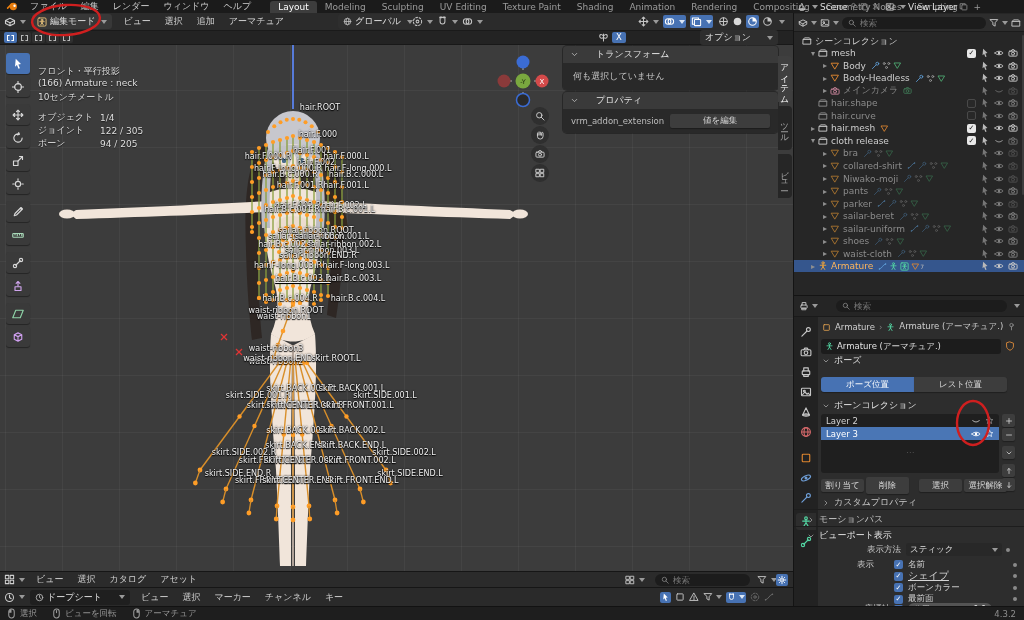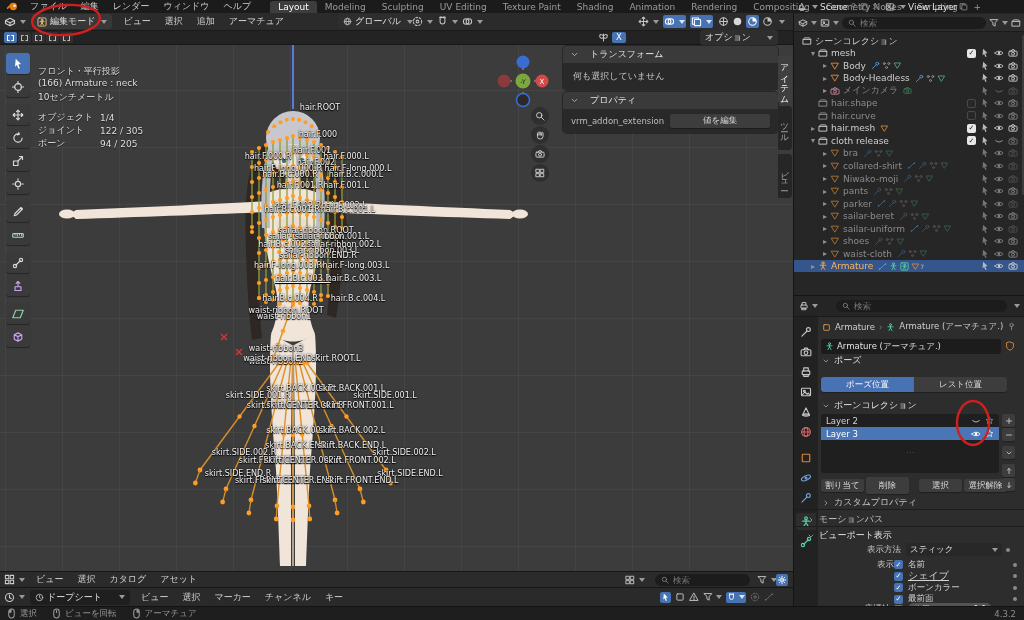--- a/index.html
+++ b/index.html
@@ -32,21 +32,21 @@
     background-image:linear-gradient(rgba(255,255,255,.045) 1px,transparent 1px),linear-gradient(90deg,rgba(255,255,255,.045) 1px,transparent 1px);
     background-size:57px 57px;background-position:5px -12px;}
   #axisline{left:292px;top:0;width:2px;height:64px;background:rgba(90,130,235,.9);}
   .ovl{color:#dedede;font-size:9px;text-shadow:0 1px 1px rgba(0,0,0,.6);}
   .bonelabel{position:absolute;transform:translateX(-50%);font-size:8px;color:#f2f2f2;text-shadow:0 1px 1px #000,0 0 2px #000;white-space:nowrap;line-height:1;}
   
   .tbtn{position:absolute;left:6px;width:24px;height:21px;border-radius:3px;background:#3a3a3a;box-shadow:0 1px 1px rgba(0,0,0,.4);display:flex;align-items:center;justify-content:center;}
   .tbtn.active{background:#4772b3;}
   
   .npanel{position:absolute;left:563px;width:215px;background:rgba(41,41,41,.96);border-radius:4px;box-shadow:0 0 0 1px rgba(0,0,0,.35);}
-  .nphead{height:17px;background:#3a3a3a;border-radius:4px 4px 0 0;display:flex;align-items:center;padding:0 7px;gap:11px;font-size:9px;color:#e6e6e6;}
+  .nphead{height:17px;background:#3a3a3a;border-radius:4px 4px 0 0;display:flex;align-items:center;padding:0 7px;gap:17px;font-size:9px;color:#e6e6e6;}
   .ntab{position:absolute;left:778px;width:14px;border-radius:0 4px 4px 0;background:#262626;color:#a8a8a8;
         writing-mode:vertical-rl;display:flex;align-items:center;justify-content:center;font-size:8.5px;letter-spacing:1px;}
   .ntab.active{background:#3f3f3f;color:#fff;}
   
   #outliner{left:793px;top:0;width:231px;height:295px;background:#262626;border-left:1px solid #141414;z-index:25;}
   #outliner-header{position:absolute;left:0;top:14px;width:231px;height:18px;background:#2d2d2d;border-bottom:1px solid #1b1b1b;display:flex;align-items:center;padding:0 4px;gap:3px;}
   .srch{display:flex;align-items:center;gap:4px;background:#1c1c1c;border-radius:7px;height:12px;padding:0 6px;color:#7d7d7d;}
   .srch input{background:transparent;border:none;outline:none;color:#bbb;font-size:8.5px;width:70px;font-family:inherit;}
   .orow{position:absolute;left:0;width:231px;height:12px;display:flex;align-items:center;font-size:9px;color:#cfcfcf;}
   .orow.dim{color:#8b8b8b;}
@@ -1684,21 +1684,21 @@
     <div class="row" style="position:absolute;left:0;top:247px;width:231px">
       <span style="width:112px;text-align:right;font-size:8.5px;color:#c9c9c9;padding-right:5px">表示方法</span>
       <span class="row" style="width:96px;height:13px;background:#282828;border-radius:3px;padding:0 4px;justify-content:space-between">
         <span style="font-size:8.5px;color:#e2e2e2">スティック</span>
         <span class="chev"></span>
       </span>
       <span class="dot" style="position:static;margin-left:4px"></span>
     </div>
     <div id="vd-checks">
         <div class="row" style="position: absolute; left: 0px; top: 263px; width: 231px; height: 11px;">
-          <span style="width: 100px; text-align: right; font-size: 8.5px; color: rgb(201, 201, 201); padding-right: 0;">表示</span>
+          <span style="width: 100px; text-align: right; font-size: 8.5px; color: rgb(201, 201, 201); padding-right: 20px;">表示</span>
           <span class="cb blue">✓</span>
           <span style="font-size: 8.5px; color: rgb(212, 212, 212); margin-left: 5px;">名前</span>
           <span class="dot" style="position: static; margin-left: auto; margin-right: 8px;"></span>
         </div>
         <div class="row" style="position: absolute; left: 0px; top: 274.5px; width: 231px; height: 11px;">
           <span style="width: 100px; text-align: right; font-size: 8.5px; color: rgb(201, 201, 201); padding-right: 4px;"></span>
           <span class="cb blue">✓</span>
           <span style="font-size: 10px; color: rgb(212, 212, 212); margin-left: 5px; text-decoration: underline;">シェイプ</span>
           <span class="dot" style="position: static; margin-left: auto; margin-right: 8px;"></span>
         </div>

